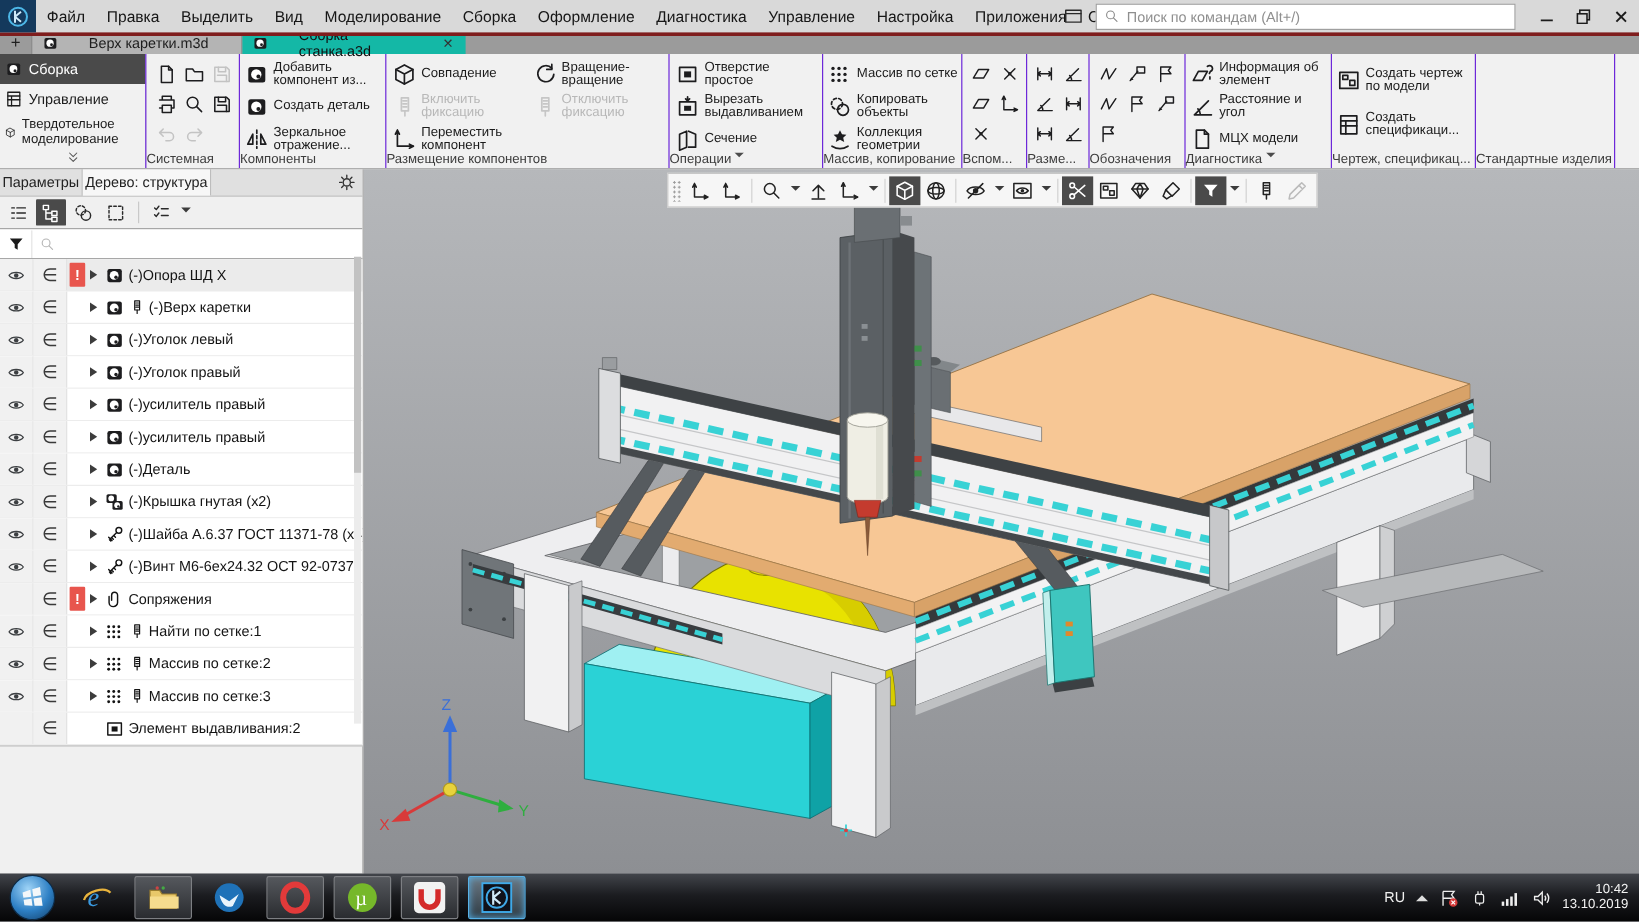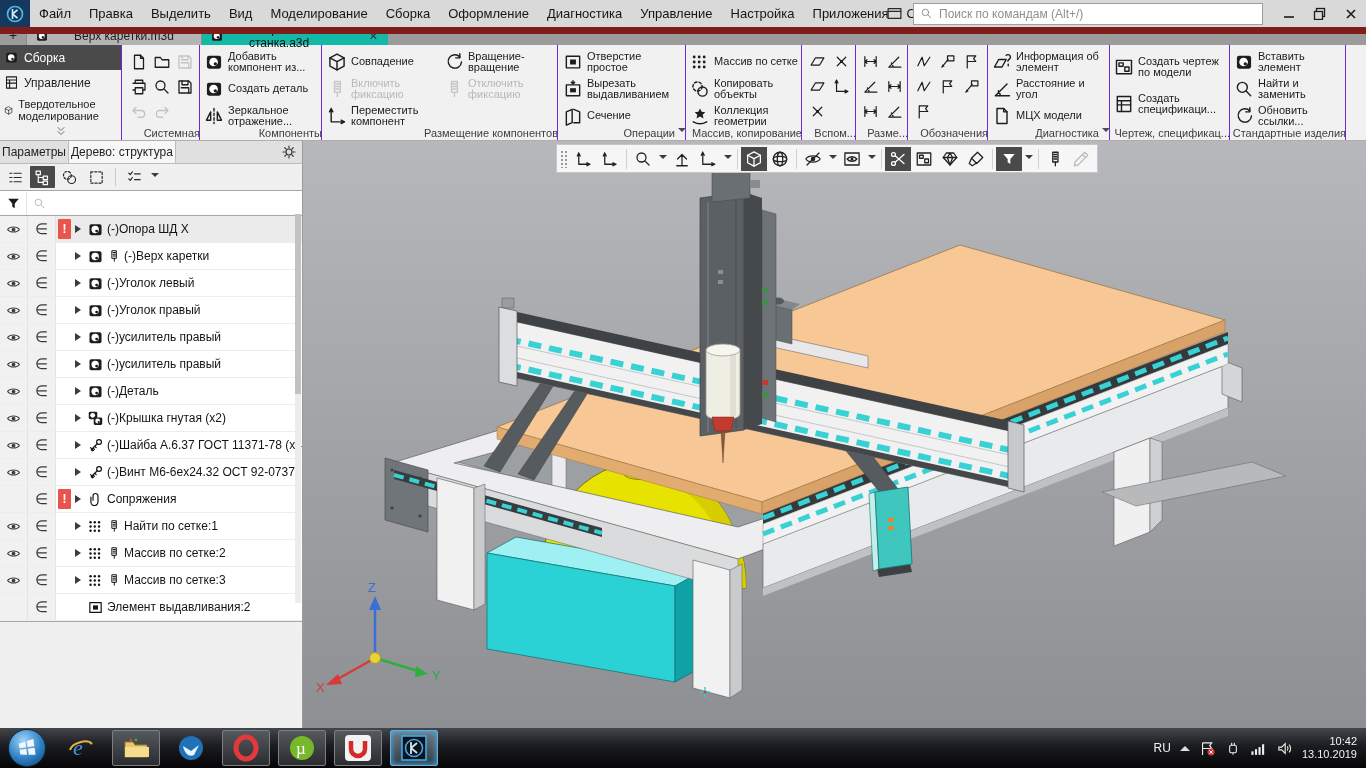--- a/index.html
+++ b/index.html
@@ -1,21 +1,21 @@
 <!DOCTYPE html>
 <html><head>
 <meta charset="utf-8">
 <style>
   html,body{margin:0;padding:0}
   body{width:1366px;height:768px;overflow:hidden;position:relative;
        font-family:"Liberation Sans",sans-serif;background:#909295;-webkit-font-smoothing:antialiased}
   svg.ic{stroke:currentColor;fill:none;stroke-width:1.7;stroke-linecap:round;stroke-linejoin:round}
   
   .menubar{position:absolute;left:0;top:0;width:100%;height:27px;background:#d9d9d9;
-           border-bottom:7px solid #7f1d1d;display:flex;align-items:center;z-index:30}
+           border-bottom:3px solid #7f1d1d;display:flex;align-items:center;z-index:30}
   .applogo{width:30px;height:27px;background:#14395c;display:flex;align-items:center;justify-content:center;flex:none}
   .menu{display:flex;align-items:center}
   .mi{padding:0 9px;font-size:13px;color:#161616;height:27px;line-height:27px;cursor:default}
   .mb-right{position:absolute;right:0;top:0;height:27px;display:flex;align-items:center}
   .winlay{width:26px;height:22px;display:flex;align-items:center;justify-content:center;color:#2b2b2b}
   .searchbox{width:348px;height:20px;background:#fff;border:1px solid #9f9f9f;display:flex;align-items:center;margin:0 10px 0 6px}
   .searchbox svg{margin:0 4px 0 6px;color:#8a8a8a}
   .searchbox input{border:0;outline:0;flex:1;font-size:12px;font-family:"Liberation Sans",sans-serif;color:#333;background:transparent}
   .searchbox input::placeholder{color:#8f8f8f}
   .wc{width:31px;height:27px;display:flex;align-items:center;justify-content:center;color:#1c1c1c}
@@ -27,21 +27,21 @@
   .tab.act{background:#14b8a6;color:#111;width:170px}
   .tab .tx{margin-left:auto;color:#333;font-size:11px;padding:0 2px}
   
   .ribbon{position:absolute;left:0;top:45px;width:100%;height:95px;background:#f1f1f1;border-bottom:1px solid #aeaeae;z-index:28}
   .modes{position:absolute;left:0;top:0;width:121px;height:95px;border-right:1px solid #d7d7d7}
   .mrow{display:flex;align-items:center;gap:5px;height:25px;padding:0 4px;font-size:12px;color:#1d1d1d}
   .mrow.on{background:#4a4a4a;color:#fff}
   .mrow.two{height:30px;font-size:11px;line-height:12px}
   .mchev{height:13px;display:flex;justify-content:center;color:#555}
   .g{position:absolute;top:0;bottom:0;border-left:1px solid #6d28d9}
-  .gc{position:absolute;left:0;right:0;bottom:1px;text-align:right;font-size:11px;color:#3d3d3d;white-space:nowrap;overflow:hidden}
+  .gc{position:absolute;left:0;right:0;bottom:1px;text-align:left;font-size:11px;color:#3d3d3d;white-space:nowrap;overflow:hidden}
   .cdd{display:inline-block;width:0;height:0;border:4px solid transparent;border-top-color:#4c4c4c;vertical-align:1px;margin-left:3px}
   .rcol{position:absolute;top:3px;display:flex;flex-direction:column}
   .rbtn{display:flex;align-items:center;gap:4px;height:27px;font-size:11px;line-height:11px;color:#1b1b1b;cursor:default;padding:0 2px}
   .rbtn .ri{width:20px;height:20px;flex:none;color:#1d1d1f}
   .rbtn.dis{color:#b8b8b8}.rbtn.dis .ri{color:#c6c6c6}
   .igrid{position:absolute;top:4px;display:grid;grid-auto-rows:25px;justify-items:center;align-items:center}
   .gi{width:22px;height:22px;color:#1d1d1f;display:flex;align-items:center;justify-content:center}
   .gi.dis{color:#c3c3c3}
   
   .lp{position:absolute;left:0;top:140px;width:302px;height:588px;background:#f0f0f0;border-right:1px solid #9b9b9b;z-index:20}
@@ -704,40 +704,20 @@
           <svg class="ic ri" viewBox="0 0 24 24">
             <use href="#s-spec"></use>
           </svg>
           <span>Создать спецификаци...</span>
         </div>
     </div>
     <div class="gc">Чертеж, спецификац...</div>
   </div>
 
   <div class="g" style="left:1229px;width:116px">
-    <div class="rcol" style="left:2px;width:112px">
-      <div class="rbtn">
-          <svg class="ic ri" viewBox="0 0 24 24">
-            <use href="#s-part"></use>
-          </svg>
-          <span>Вставить элемент</span>
-        </div>
-      <div class="rbtn">
-          <svg class="ic ri" viewBox="0 0 24 24">
-            <use href="#s-find"></use>
-          </svg>
-          <span>Найти и заменить</span>
-        </div>
-      <div class="rbtn">
-          <svg class="ic ri" viewBox="0 0 24 24">
-            <use href="#s-refresh"></use>
-          </svg>
-          <span>Обновить ссылки...</span>
-        </div>
-    </div>
     <div class="gc">Стандартные изделия</div>
   </div>
   <div class="g" style="left:1345px;right:0"></div>
 </div>
 
 <div class="lp">
   <div class="lptabs">
     <div class="lptab">
         <span>Параметры</span>
       </div>

